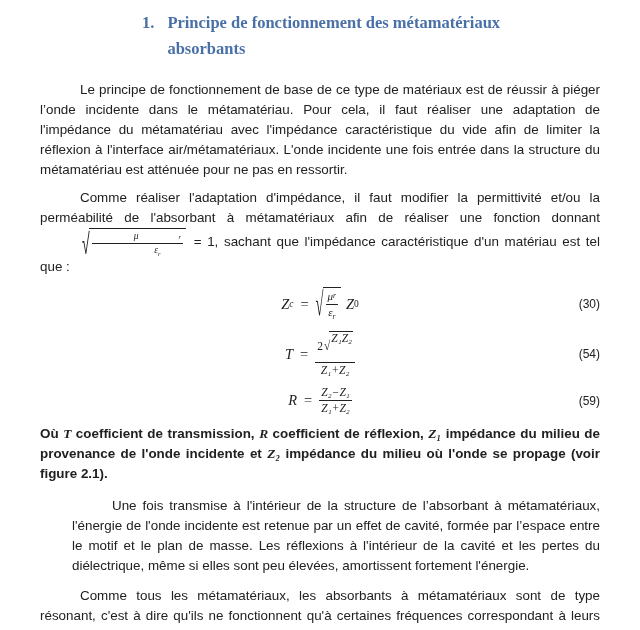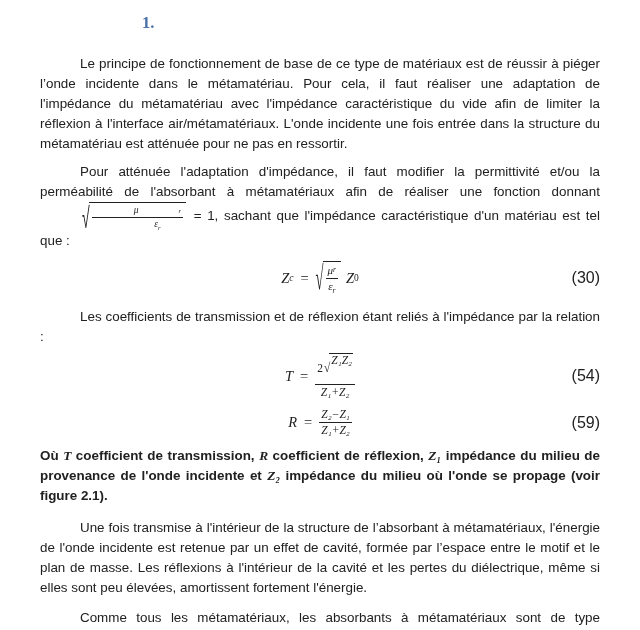--- a/index.html
+++ b/index.html
@@ -28,41 +28,41 @@
     margin:0;
     font-size:13.4px;
     line-height:20px;
     text-align:justify;
   }
   .indent { text-indent:40px; }
   #p1 { margin-top:1px; }
   #p2 { margin-top:8px; }
   #p3 { margin-top:8px; }
   #p4 { margin-top:6px;font-weight:bold; }
-  #p5 { margin-top:12px; }
+  #p5 { margin-top:12px;margin-left:32px; }
   #p6 { margin-top:10px; }
   
   .mvar { font-family:"Liberation Serif", serif; font-style:italic; }
   .mnum, .mrel { font-family:"Liberation Serif", serif; font-style:normal; }
   .mrel { margin:0 7px; }
   .eq-row {
     display:grid;
     grid-template-columns:1fr auto 1fr;
     align-items:center;
   }
   #eq30 { margin-top:6px; min-height:42px; }
   #eq31 { margin-top:6px; min-height:38px; }
   #eq32 { margin-top:6px; min-height:34px; }
   .eq-formula {
     grid-column:2;
     display:inline-flex; align-items:center;
     font-family:"Liberation Serif", serif;
     font-size:14.5px;
   }
-  .eq-label { grid-column:3; justify-self:end; font-size:16px; }
+  .eq-label { grid-column:3; justify-self:end; font-size:12px; }
   sub.bigsub { font-size:9.5px; }
   
   .frac {
     display:inline-flex; flex-direction:column; align-items:center;
     line-height:1.15; vertical-align:middle;
   }
   .frac .num { border-bottom:1px solid #212121; padding:0 2px 1px; display:inline-flex; align-items:center; }
   .frac .den { padding-top:1px;text-align:center; }
   .frac sub { font-size:0.68em; }
   .fsm { font-size:11px; }
@@ -86,25 +86,26 @@
   .sqrt.small .sqbody { padding:0 1px 16px 2px; }
   .z0 { margin-left:5px; }
 </style>
 </head>
 <body>
 
 <div class="page">
 
   <h1 class="heading">
       <span class="hnum">1.</span>
+      <span class="htitle">Principe de fonctionnement des métamatériaux absorbants</span>
     </h1>
 
   <p class="bp indent" id="p1">Le principe de fonctionnement de base de ce type de matériaux est de réussir à piéger l’onde incidente dans le métamatériau. Pour cela, il faut réaliser une adaptation de l'impédance du métamatériau avec l'impédance caractéristique du vide afin de limiter la réflexion à l'interface air/métamatériaux. L'onde incidente une fois entrée dans la structure du métamatériau est atténuée pour ne pas en ressortir.</p>
 
-  <p class="bp indent" id="p2"><span>Pour atténuée l'adaptation d'impédance, il faut modifier la permittivité et/ou la perméabilité de l'absorbant à métamatériaux afin de réaliser une fonction donnant </span><span class="sqrt inline">
+  <p class="bp indent" id="p2"><span>Comme réaliser l'adaptation d'impédance, il faut modifier la permittivité et/ou la perméabilité de l'absorbant à métamatériaux afin de réaliser une fonction donnant </span><span class="sqrt inline">
         <span class="rad">
           <span class="radg">√</span>
         </span>
         <span class="sqbody">
           <span class="frac f-inline">
             <span class="num">
               <span class="mvar">μ</span>
               <sub class="mvar">r</sub>
             </span>
             <span class="den"><span class="mvar">ε</span><sub class="mvar">r</sub></span>
@@ -130,21 +131,20 @@
               <span class="den"><span class="mvar">ε</span><sub class="mvar">r</sub></span>
             </span>
           </span>
         </span>
         <span class="mvar z0">Z</span>
         <sub class="bigsub mnum">0</sub>
       </span>
     <span class="eq-label">(30)</span>
   </div>
 
-  <p class="bp indent" id="p3">Les coefficients de transmission et de réflexion étant reliés à l'impédance par la relation :</p>
 
   <div class="eq-row" id="eq31">
     <span class="eq-formula">
         <span class="mvar">T</span>
         <span class="mrel">=</span>
         <span class="frac fmd">
           <span class="num">
             <span class="mnum">2</span>
             <span class="sqrt small">
               <span class="rad">

